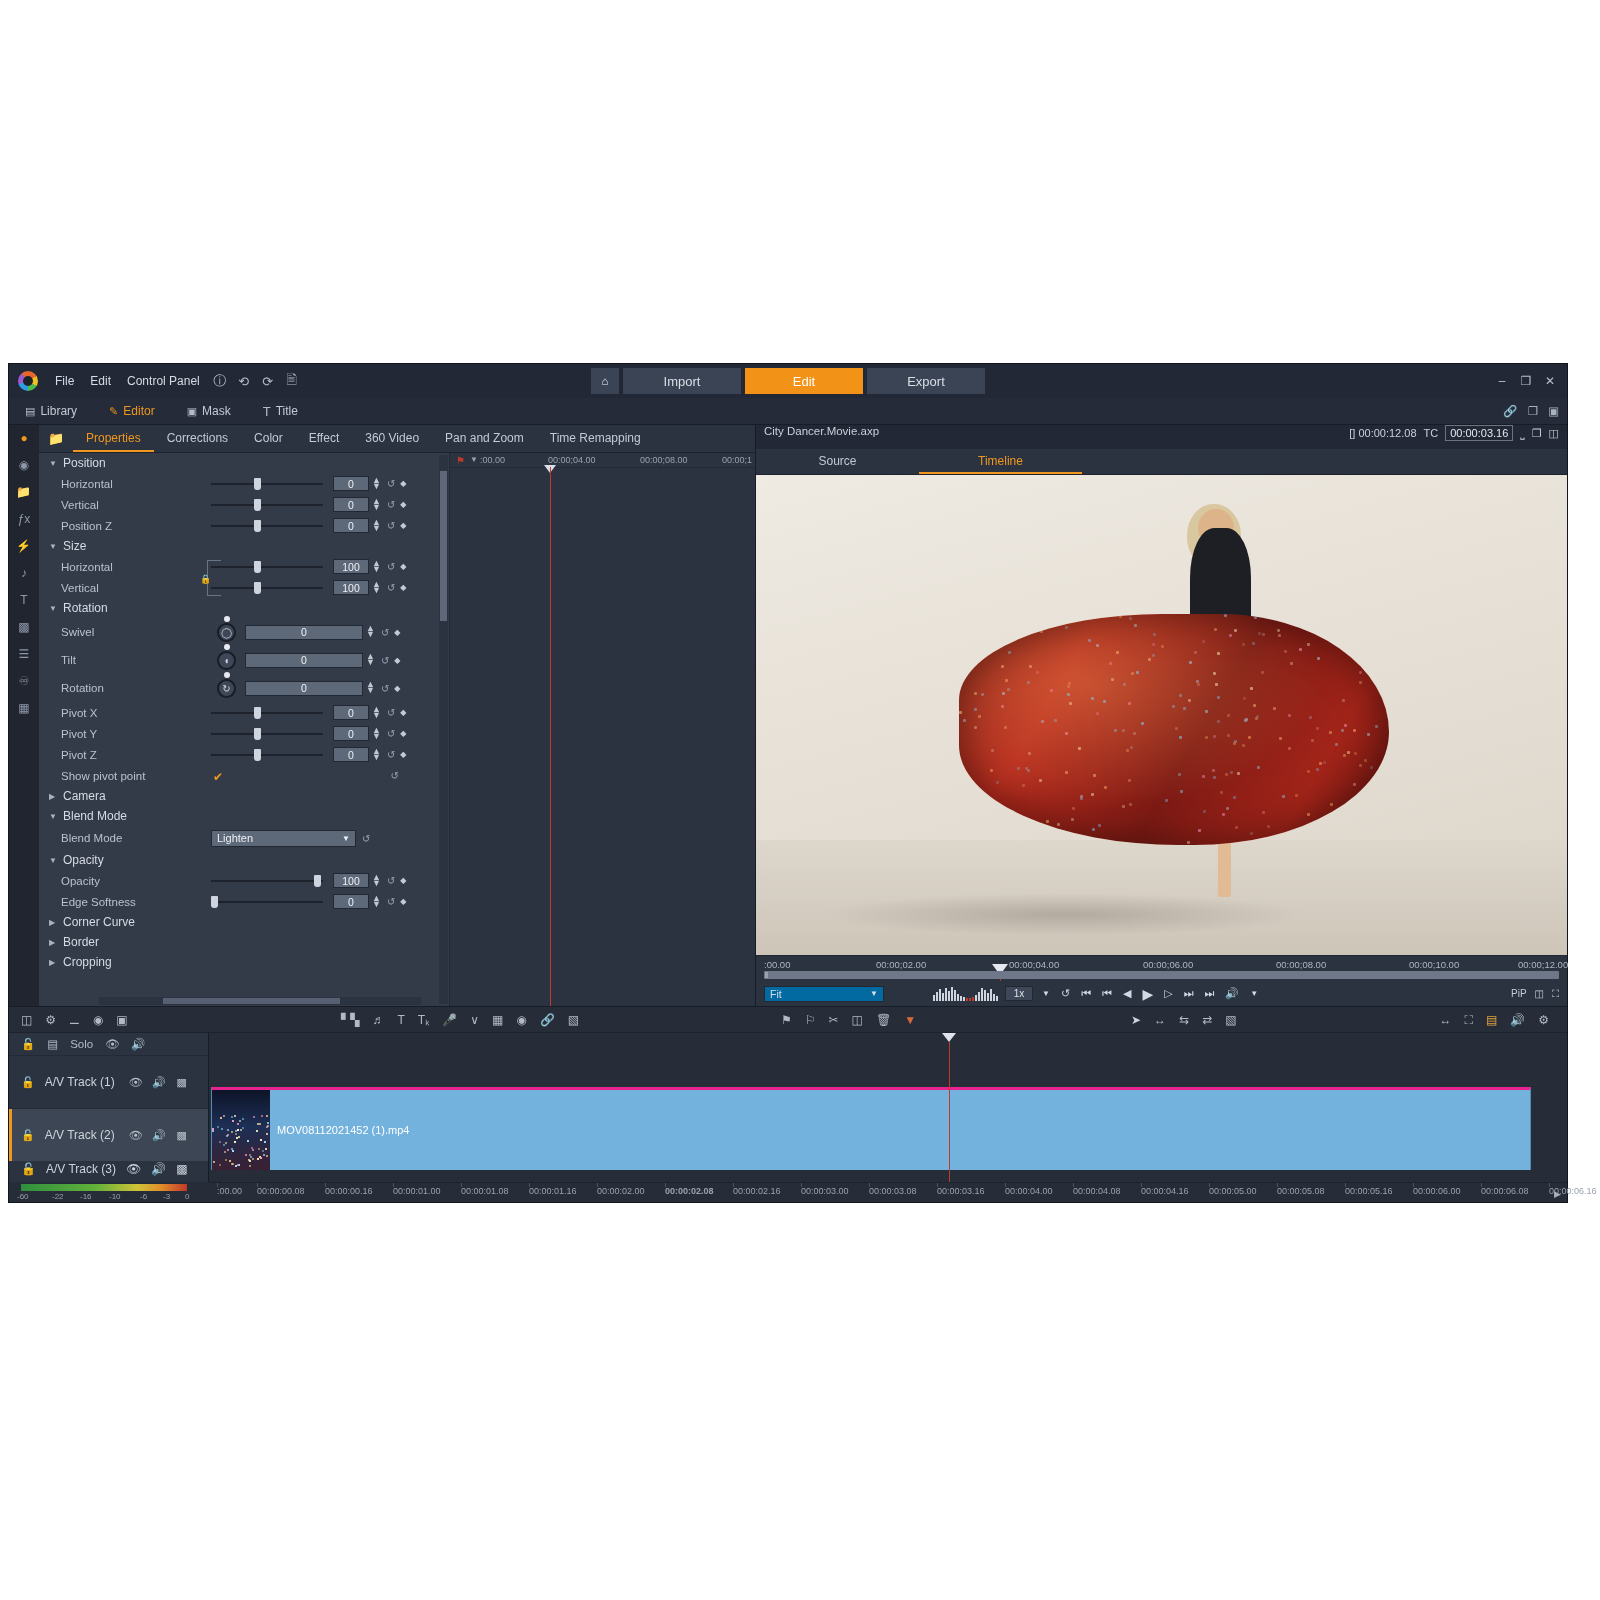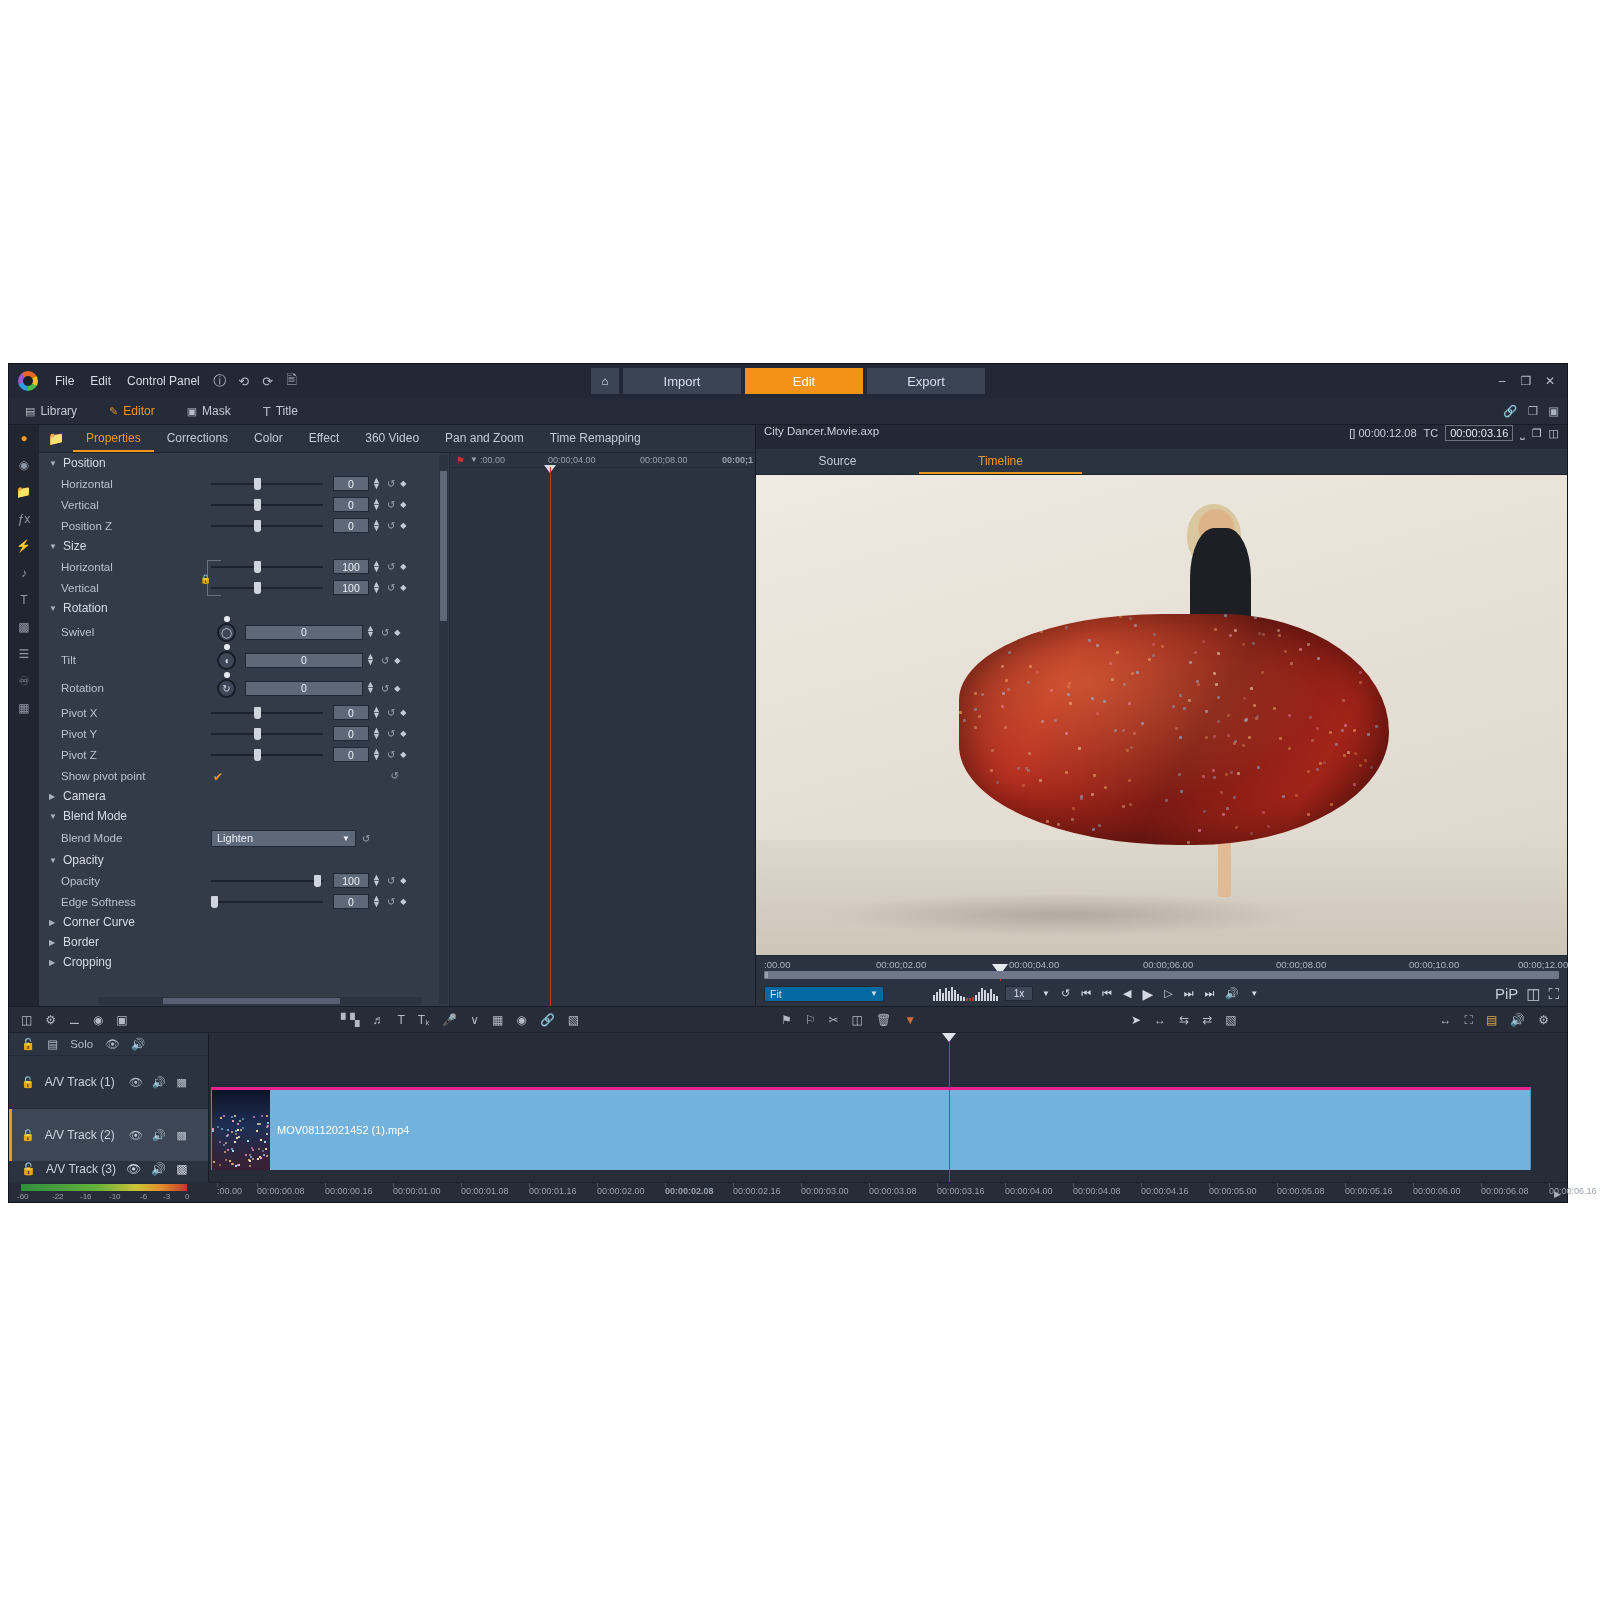--- a/index.html
+++ b/index.html
@@ -214,21 +214,21 @@
   .prev-headline { position: absolute; top: 17px; bottom: 0; width: 1px; background: #c0392b; }
 
   .transport { height: 25px; background: #2b3240; display: flex; align-items: center; padding: 0 8px; gap: 7px; flex: none; }
   .fitbox { width: 120px; height: 16px; background: #0369a1; border: 1px solid #222833; display: flex; align-items: center; justify-content: space-between; padding: 0 5px; font-size: 10.5px; color: #d8dee6; }
   .wave { display: flex; align-items: flex-end; gap: 1px; height: 15px; margin-left: 42px; }
   .wave i { width: 2px; background: #cfd5de; display: block; }
   .wave .hl { background: #c0392b; }
   .spd { width: 28px; height: 15px; background: #3e4757; border: 1px solid #222833; font-size: 10px; color: #dbe1e8; display: flex; align-items: center; justify-content: center; }
   .tbtn { color: #d3d9e2; font-size: 11px; padding: 0 2px; }
   .tbtn.big { font-size: 14px; }
-  .pip { margin-left: auto; display: flex; align-items: center; gap: 8px; font-size: 15px; color: #c6cdd7; }
+  .pip { margin-left: auto; display: flex; align-items: center; gap: 8px; font-size: 10px; color: #c6cdd7; }
 
   
   .tl { height: 196px; background: #262c38; display: flex; flex-direction: column; flex: none; border-top: 1px solid #171c26; }
   .tl-toolbar { height: 26px; display: flex; align-items: center; background: #262c38; position: relative; border-bottom: 1px solid #1d222c; }
   .tbgrp { display: flex; align-items: center; gap: 13px; padding: 0 12px; color: #b3bac6; font-size: 12px; }
   .tbgrp.mid { position: absolute; left: 320px; }
   .tbgrp.mid2 { position: absolute; left: 760px; }
   .tbgrp.mid3 { position: absolute; left: 1110px; }
   .tbgrp.right { position: absolute; right: 6px; }
 
@@ -587,21 +587,21 @@
                 </div>
             </div>
 
             <div class="kf-area">
               <div class="kf-ruler">
                 <span class="kf-mark">⚑</span>
                 <span style="left:20px;font-size:8px;">▼</span>
                 <span style="left:30px;">:00.00</span>
                 <span style="left:98px;">00:00;04.00</span>
                 <span style="left:190px;">00:00;08.00</span>
-                <span style="left:272px;font-weight:bold;">00:00;1</span>
+                <span style="left:272px;">00:00;1</span>
               </div>
               <div class="kf-play" style="left:94px;"></div>
               <div class="kf-line" style="left:100px;"></div>
             </div>
           </div>
         </div>
       </div>
     </div>
 
     <div class="right-pane">

